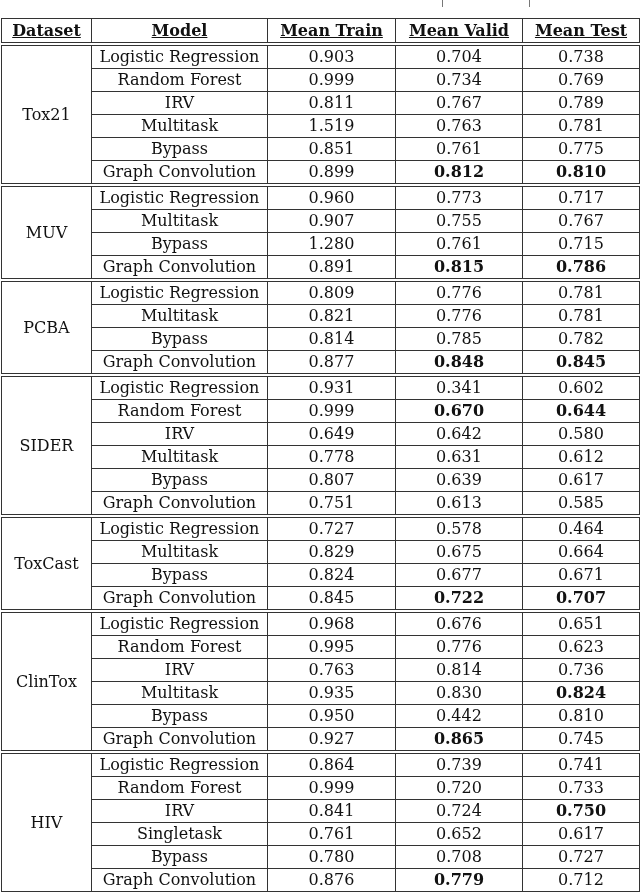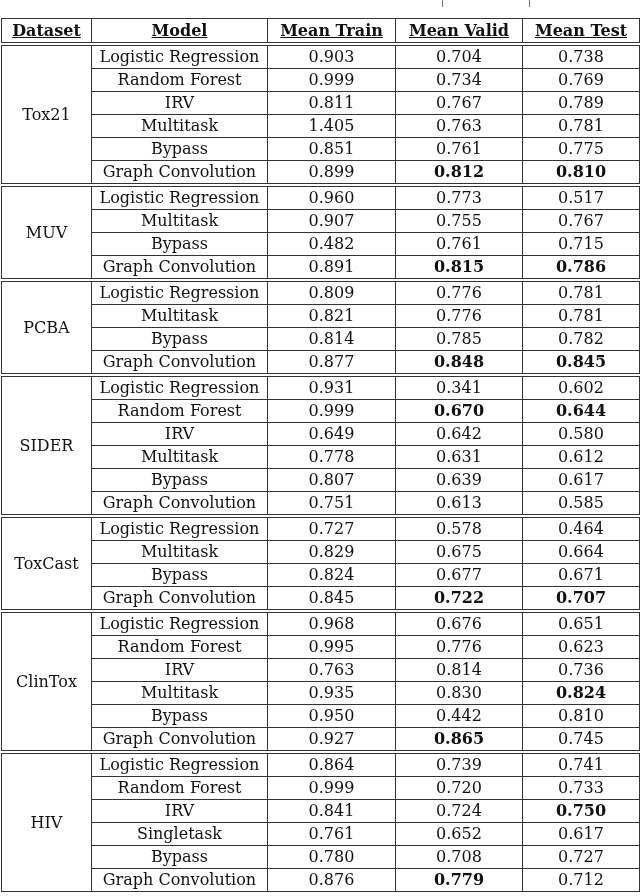--- a/index.html
+++ b/index.html
@@ -57,21 +57,21 @@
         <td>0.769</td>
       </tr>
       <tr>
         <td>IRV</td>
         <td>0.811</td>
         <td>0.767</td>
         <td>0.789</td>
       </tr>
       <tr>
         <td>Multitask</td>
-        <td>1.405</td>
+        <td>1.519</td>
         <td>0.763</td>
         <td>0.781</td>
       </tr>
       <tr>
         <td>Bypass</td>
         <td>0.851</td>
         <td>0.761</td>
         <td>0.775</td>
       </tr>
       <tr>
@@ -80,31 +80,31 @@
         <td class="bold">0.812</td>
         <td class="bold">0.810</td>
       </tr>
     </tbody>
     <tbody class="group">
       <tr>
         <td class="ds" rowspan="4">MUV</td>
         <td>Logistic Regression</td>
         <td>0.960</td>
         <td>0.773</td>
-        <td>0.517</td>
+        <td>0.717</td>
       </tr>
       <tr>
         <td>Multitask</td>
         <td>0.907</td>
         <td>0.755</td>
         <td>0.767</td>
       </tr>
       <tr>
         <td>Bypass</td>
-        <td>0.482</td>
+        <td>1.280</td>
         <td>0.761</td>
         <td>0.715</td>
       </tr>
       <tr>
         <td>Graph Convolution</td>
         <td>0.891</td>
         <td class="bold">0.815</td>
         <td class="bold">0.786</td>
       </tr>
     </tbody>

